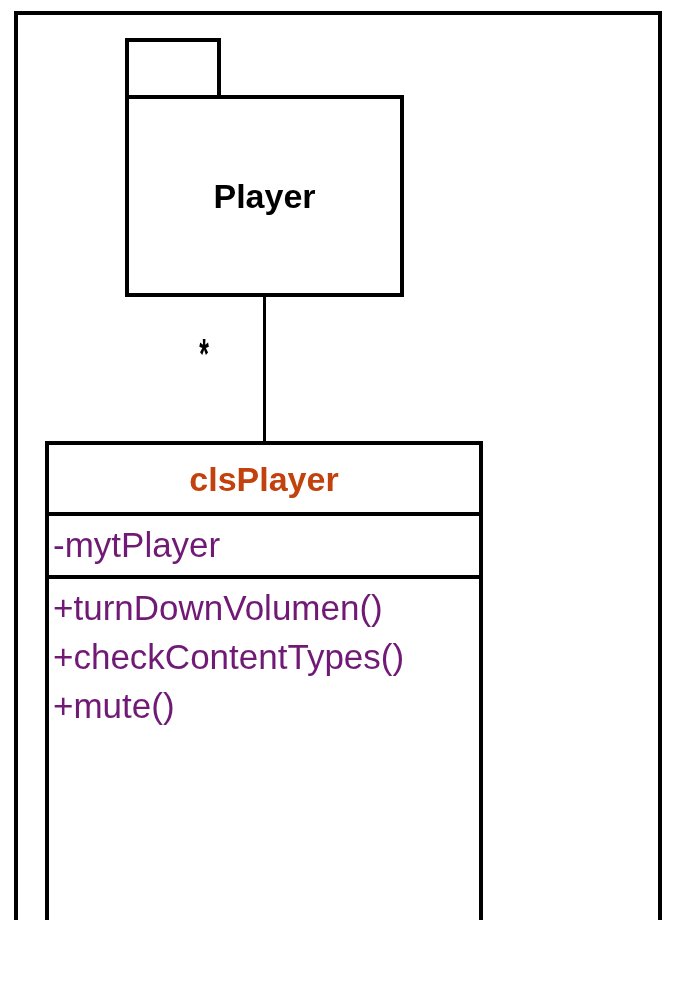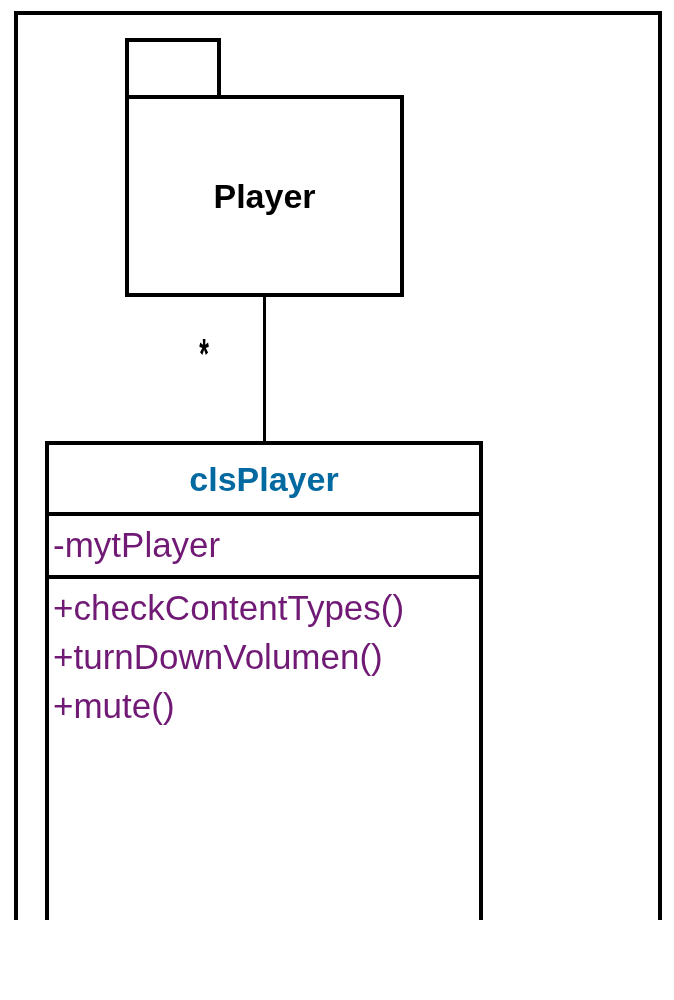--- a/index.html
+++ b/index.html
@@ -122,21 +122,21 @@
     box-sizing: border-box;
     display: flex;
     align-items: center;
     justify-content: center;
     flex: 0 0 auto;
   }
 
   .class-name {
     font-size: 34px;
     font-weight: bold;
-    color: #0369a1;
+    color: #c2410c;
     line-height: 1;
     user-select: none;
   }
 
   .class-compartment {
     border-bottom: 4px solid #000000;
     box-sizing: border-box;
     padding: 4px 0 6px 4px;
     flex: 0 0 auto;
   }
@@ -175,21 +175,21 @@
 
       <div class="class-header">
         <span class="class-name">clsPlayer</span>
       </div>
 
       <div class="class-compartment">
         <div class="member-row">-mytPlayer</div>
       </div>
 
       <div class="class-compartment last">
+        <div class="member-row">+turnDownVolumen()</div>
         <div class="member-row">+checkContentTypes()</div>
-        <div class="member-row">+turnDownVolumen()</div>
         <div class="member-row">+mute()</div>
       </div>
 
     </div>
 
   </div>
 </div>
 
 </body></html>

